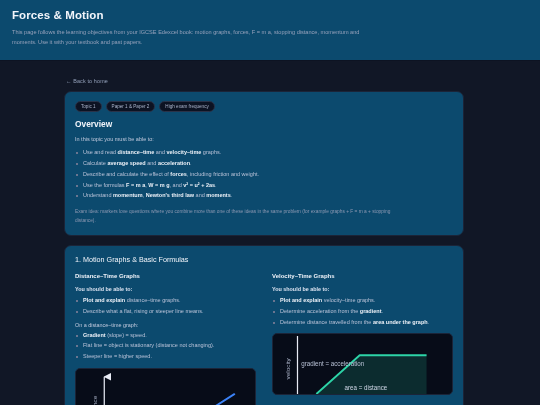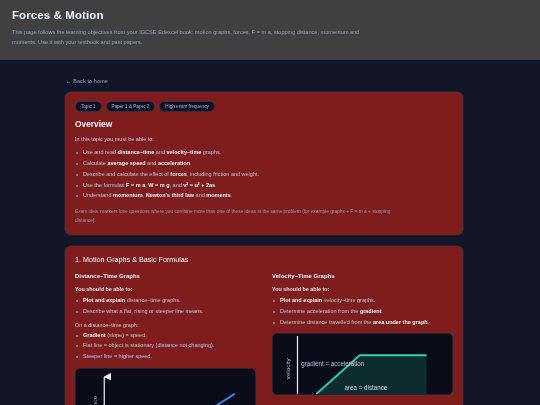--- a/index.html
+++ b/index.html
@@ -7,21 +7,21 @@
     width: 540px; height: 405px;
     overflow: hidden;
     background: #111726;
     font-family: "Liberation Sans", sans-serif;
     color: #e8ecf5;
   }
   .page { width: 540px; height: 405px; position: relative; overflow: hidden; }
 
   
   .hdr {
-    background: #404040;
+    background: #0c4a6e;
     padding: 9px 12px 12px 12px;
     border-bottom: 1px solid #0d1322;
   }
   .hdr-title {
     font-size: 11.5px;
     font-weight: bold;
     letter-spacing: .1px;
     color: #f2f5fb;
     margin-bottom: 6px;
   }
@@ -39,21 +39,21 @@
   .back {
     display: inline-block;
     font-size: 5.4px;
     color: #93a0ba;
     letter-spacing: .15px;
     margin: 2px 0 7px 2px;
     text-decoration: none;
   }
 
   .card {
-    background: #7f1d1d;
+    background: #0c4a6e;
     border: 1px solid #1b2438;
     border-radius: 7px;
     padding: 9px 10px 10px 10px;
     margin-bottom: 9px;
   }
 
   .pills { display: flex; gap: 4px; margin-bottom: 7px; }
   .pill {
     font-size: 4.6px;
     color: #aab4cb;

